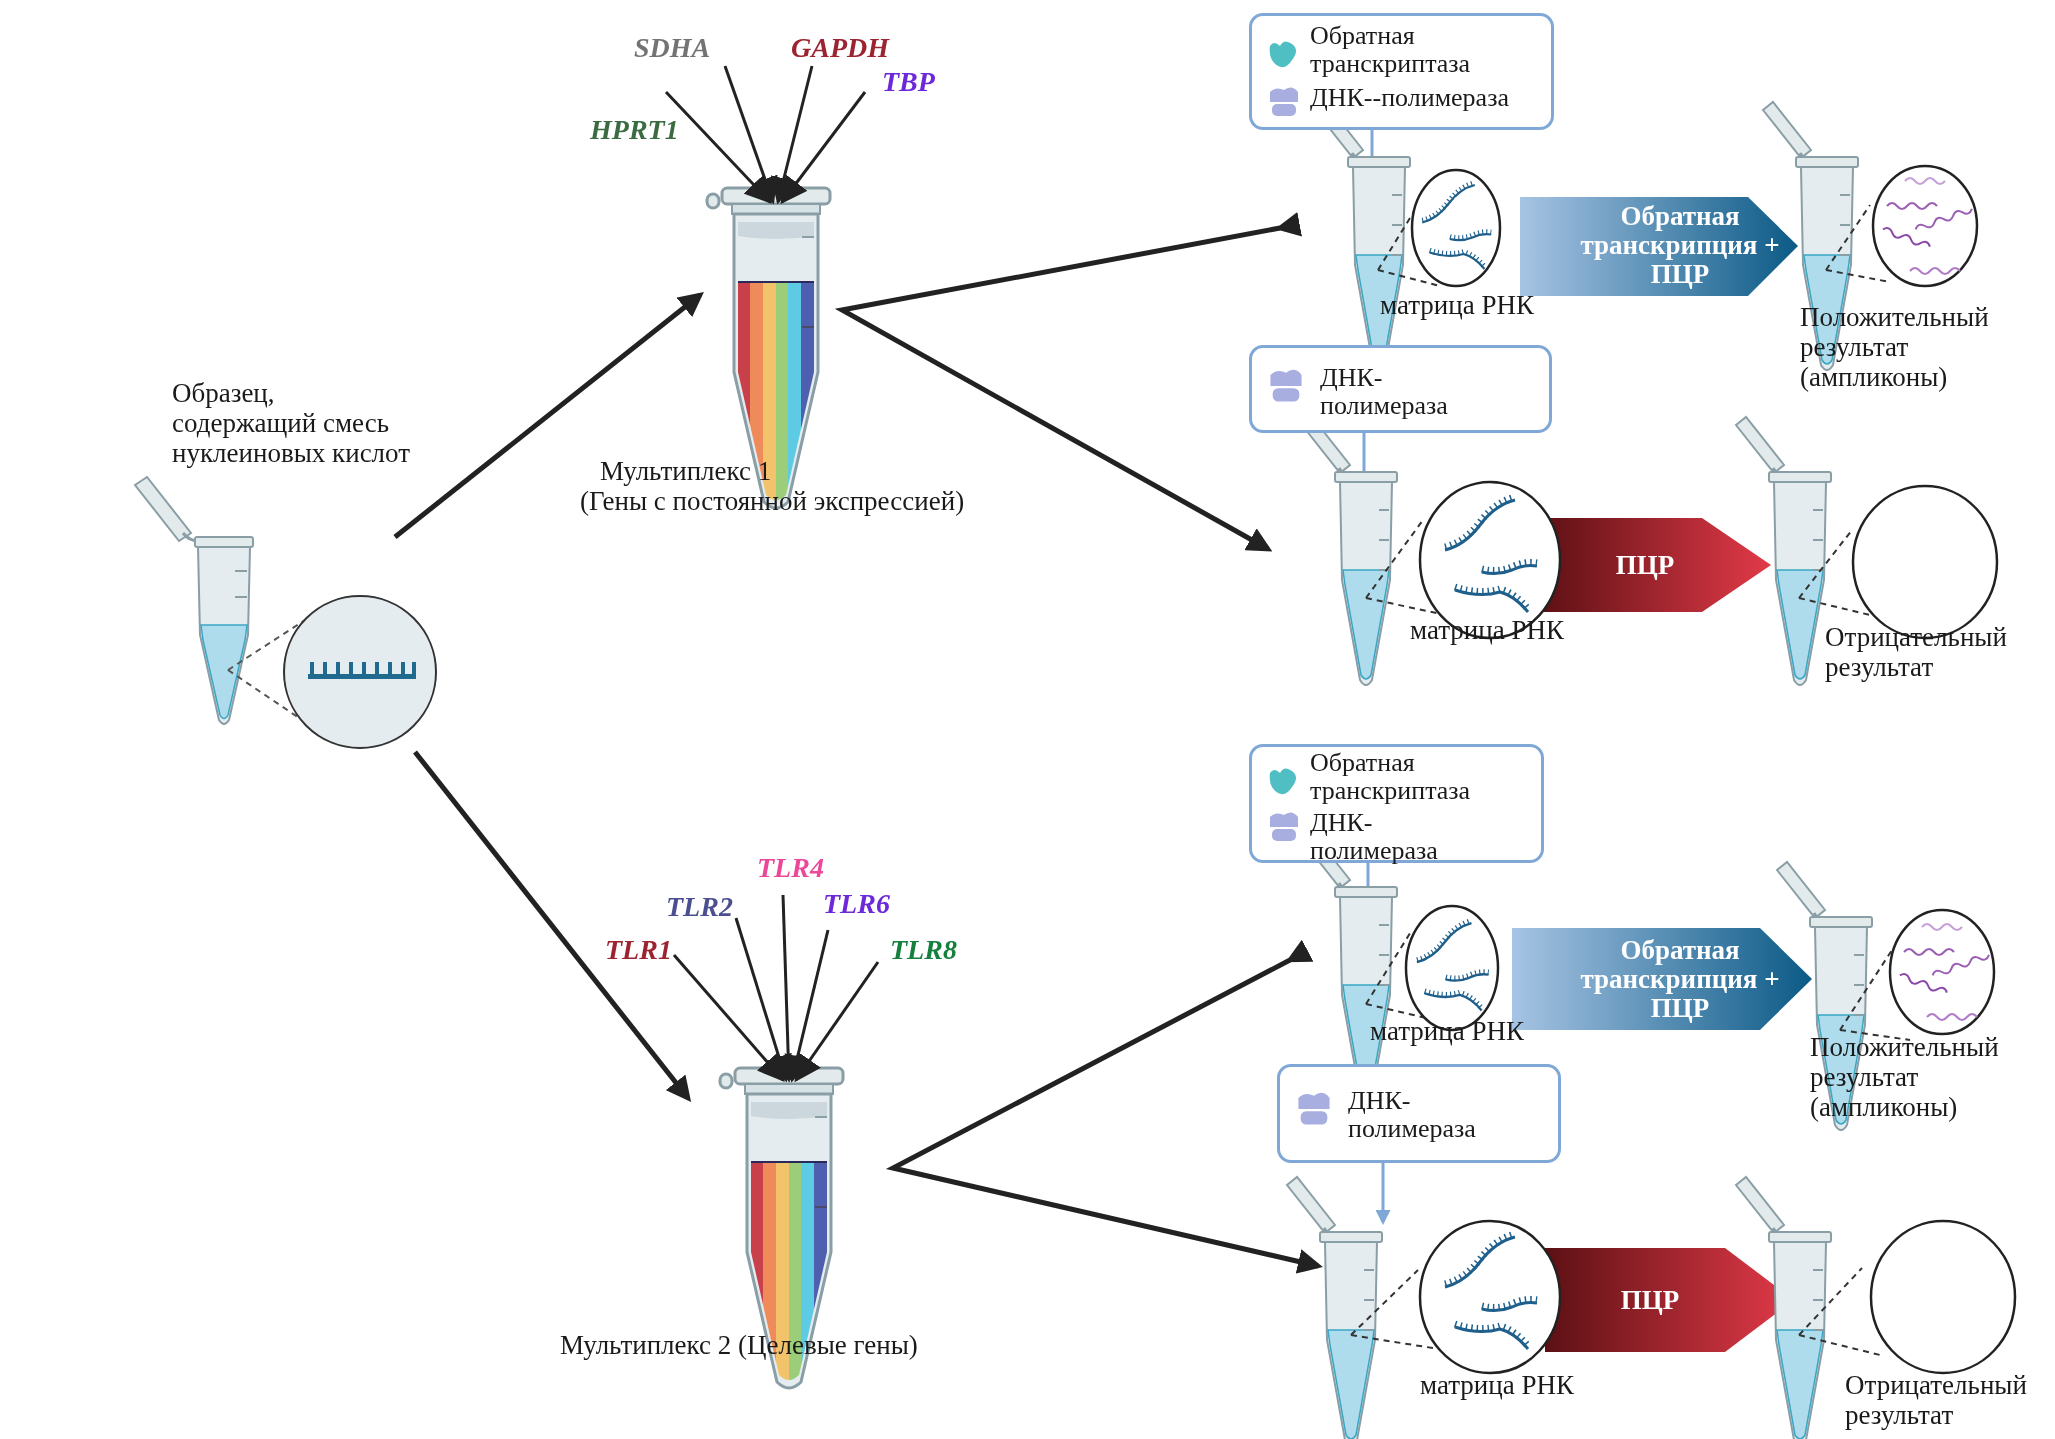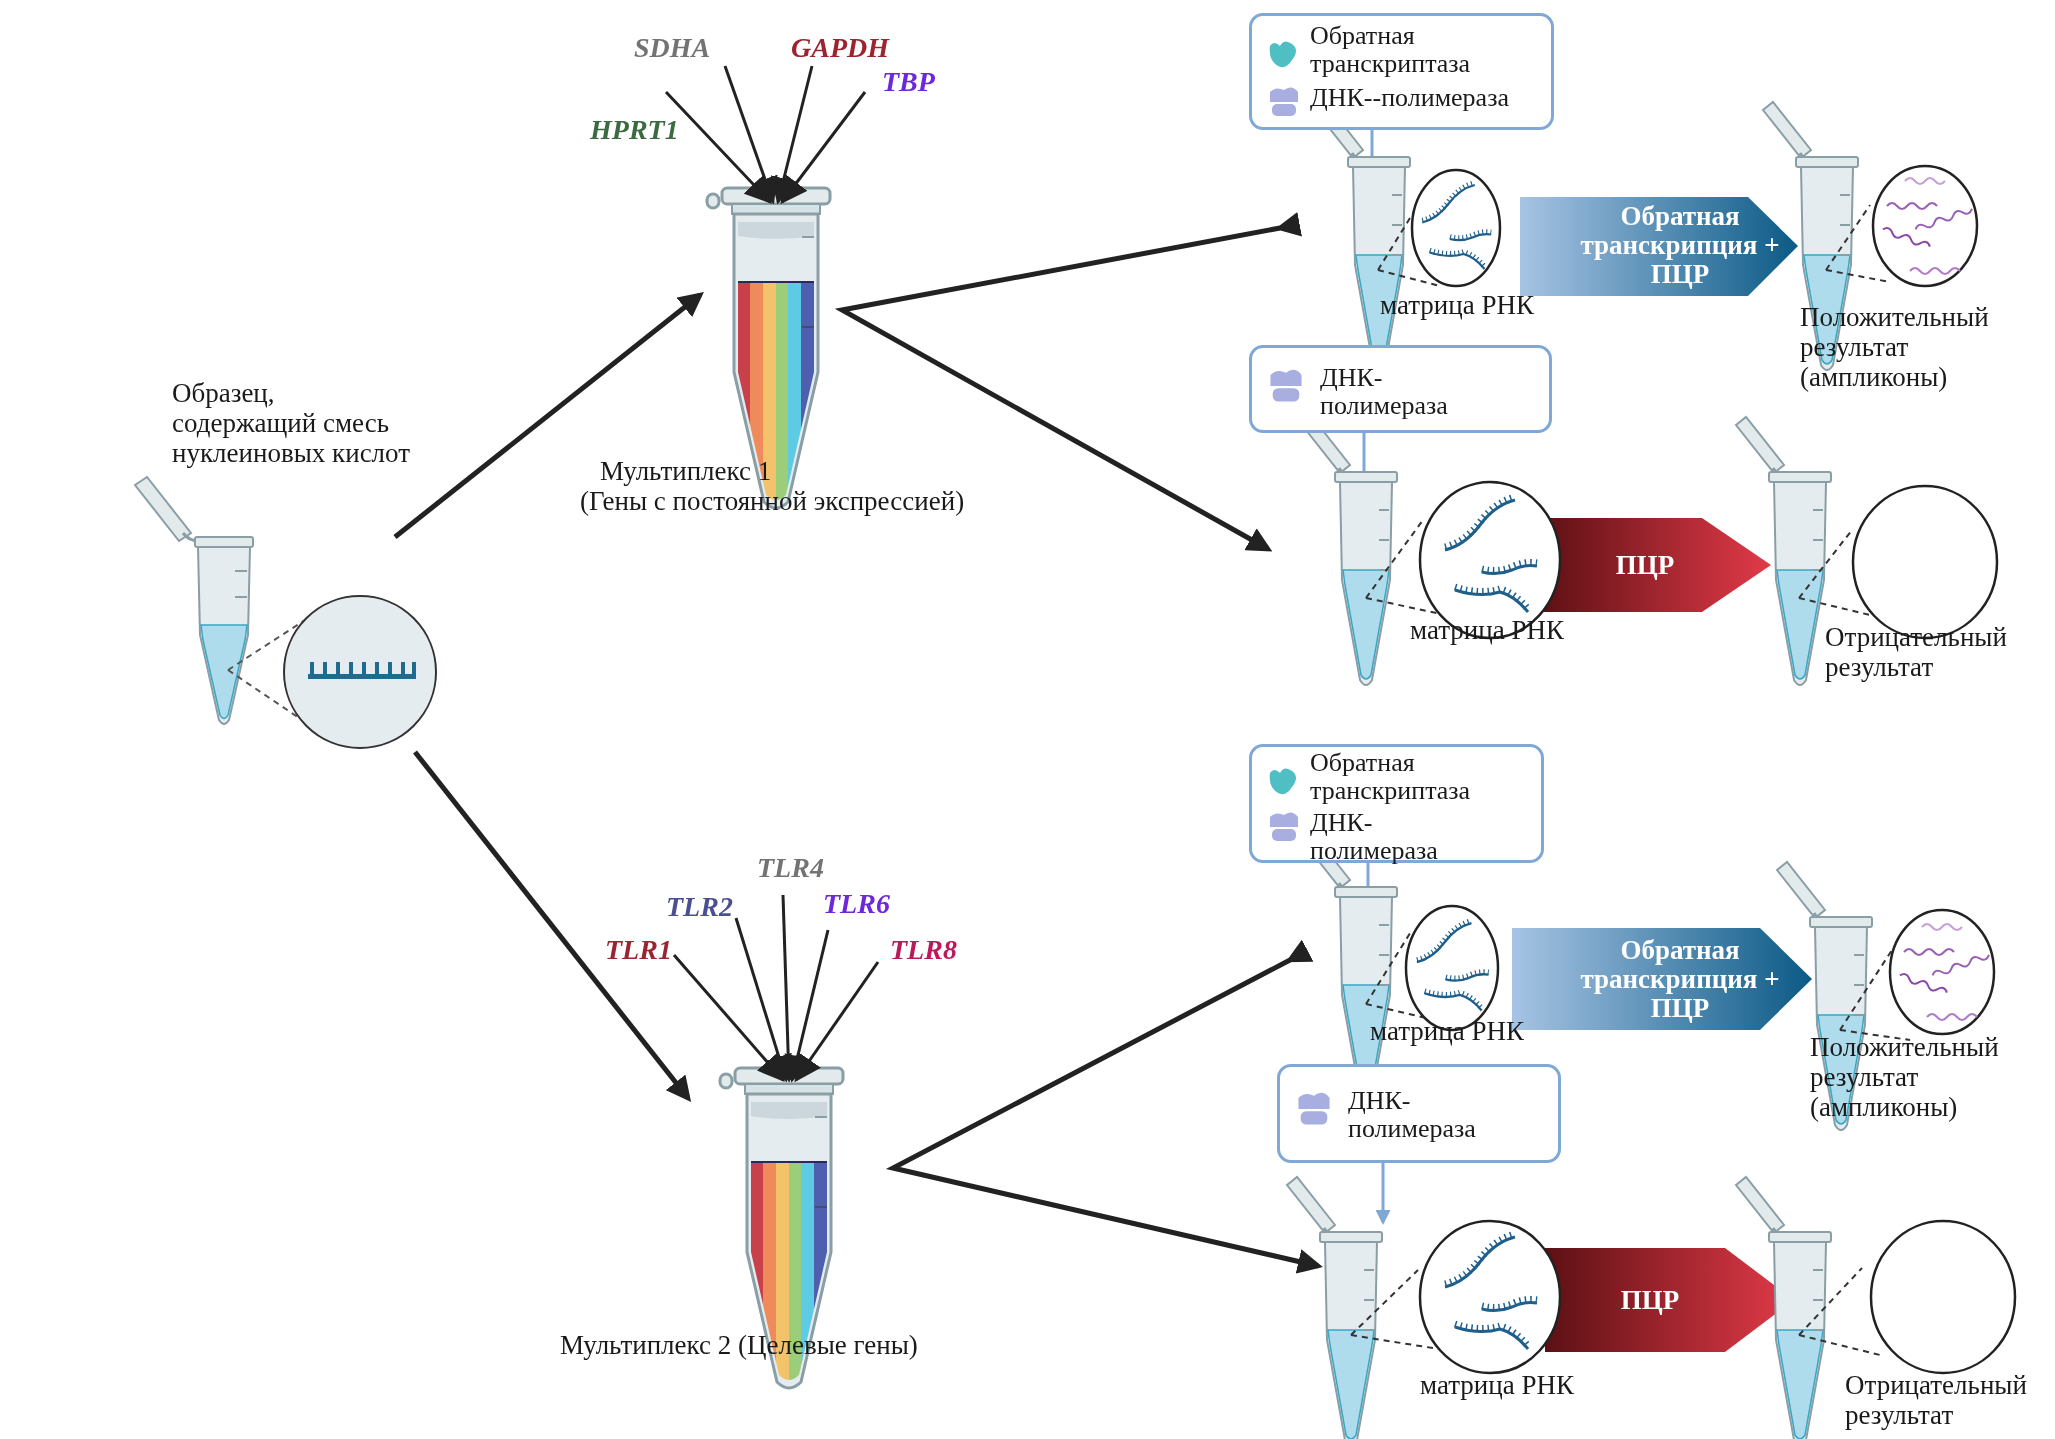--- a/index.html
+++ b/index.html
@@ -232,23 +232,23 @@
 <div class="gene" style="left:590px;top:66px;color:#3b6b41;margin-top:48px;">HPRT1</div>
 <div class="gene" style="left:634px;top:32px;color:#737373;">SDHA</div>
 <div class="gene" style="left:791px;top:32px;color:#9c2431;font-style:italic;">GAPDH</div>
 <div class="gene" style="left:882px;top:66px;color:#6d28d9;">TBP</div>
 
 <div class="txt" style="left:600px;top:456px;width:420px;">Мультиплекс 1</div>
 <div class="txt" style="left:580px;top:486px;width:440px;">(Гены с постоянной экспрессией)</div>
 
 <div class="gene" style="left:605px;top:934px;color:#9c2431;">TLR1</div>
 <div class="gene" style="left:666px;top:891px;color:#4b4f92;">TLR2</div>
-<div class="gene" style="left:757px;top:852px;color:#737373;">TLR4</div>
+<div class="gene" style="left:757px;top:852px;color:#ec4899;">TLR4</div>
 <div class="gene" style="left:823px;top:888px;color:#6d28d9;">TLR6</div>
-<div class="gene" style="left:890px;top:934px;color:#be185d;">TLR8</div>
+<div class="gene" style="left:890px;top:934px;color:#15803d;">TLR8</div>
 
 <div class="txt" style="left:560px;top:1330px;width:450px;">Мультиплекс 2 (Целевые гены)</div>
 
 <div class="box" style="left:1249px;top:13px;width:305px;height:117px;">
   <div class="boxrow" style="left:14px;top:6px;">
     <svg width="36" height="36" viewBox="0 0 36 36" style="margin-top:14px;margin-right:8px;">
         <path d="M4,10 q4,-6 10,0 q4,-8 12,-2 q8,6 0,16 q-6,10 -14,6 q-10,-6 -8,-20z" fill="#4fbfc4"></path>
       </svg>
     <div>
         <div>Обратная</div>

